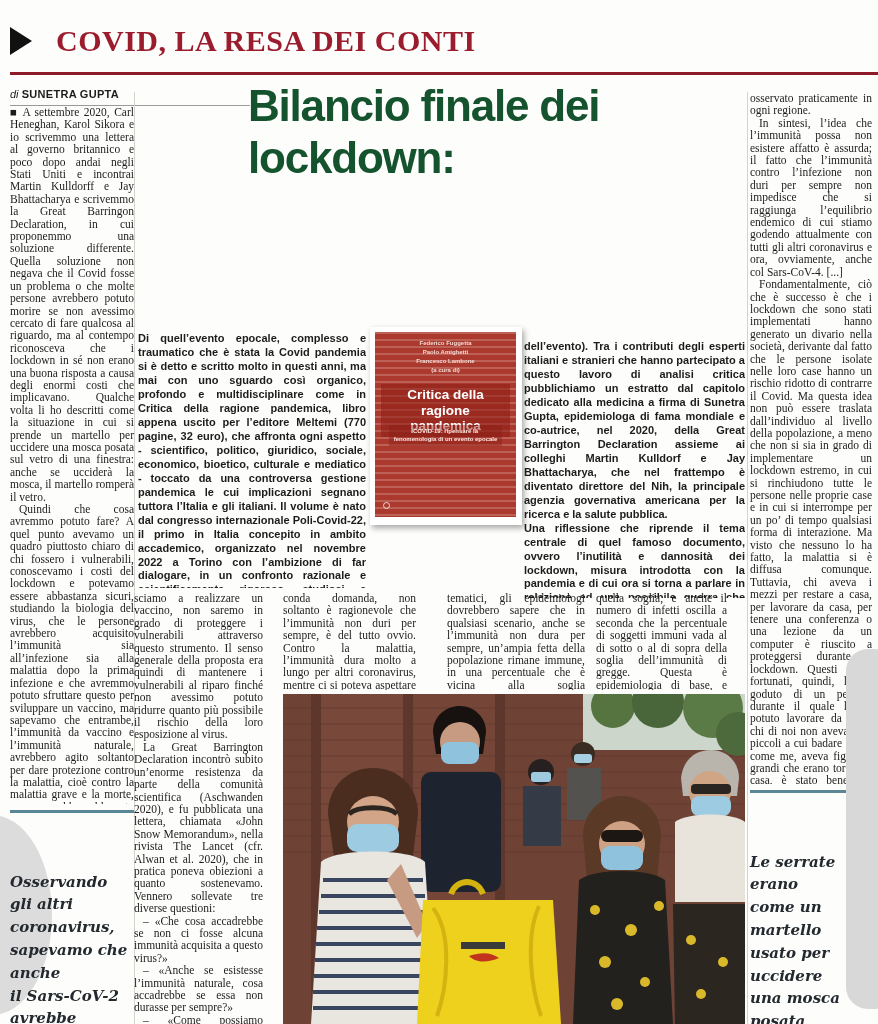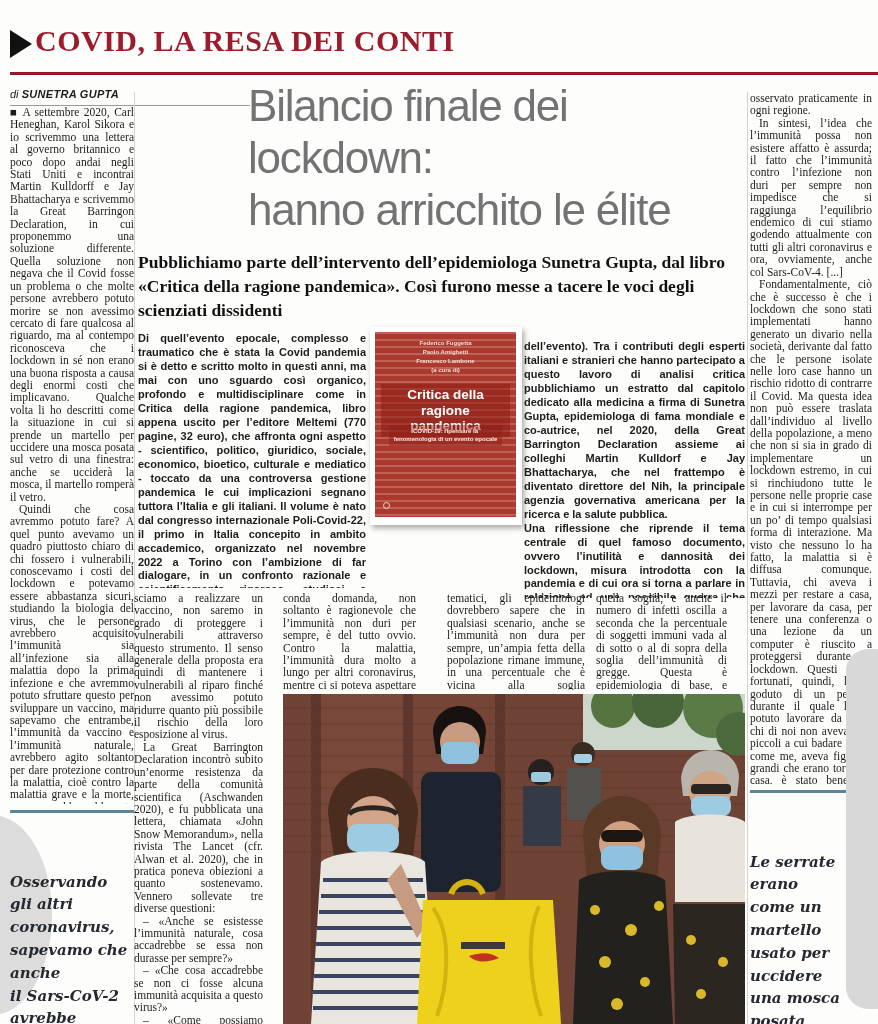--- a/index.html
+++ b/index.html
@@ -4,33 +4,33 @@
 <style>
   * { margin:0; padding:0; box-sizing:border-box; }
   html,body { background:#e8e8e8; }
   .page {
     position:relative; width:878px; height:1024px; margin:0 auto;
     background:#fdfdfc; color:#1c1c1c; overflow:hidden;
     font-family:"Liberation Serif","DejaVu Serif",serif;
   }
   
   .kicker { position:absolute; left:10px; right:0; top:24px; padding-bottom:14px;
-            border-bottom:3px solid #8e1b2a; display:flex; align-items:flex-end; gap:3px; }
+            border-bottom:3px solid #8e1b2a; display:flex; align-items:center; gap:24px; }
   .kicker-arrow { width:0; height:0; border-left:22px solid #111;
                   border-top:14px solid transparent; border-bottom:14px solid transparent; }
   .kicker-title { font-family:"Liberation Serif",serif; font-weight:bold; color:#9b1c2c;
                   font-size:30px; letter-spacing:.5px; }
   
   .byline { position:absolute; left:10px; top:88px; width:240px; font-family:"Liberation Sans",sans-serif;
             font-size:11px; border-bottom:1px solid #9a9a9a; padding-bottom:5px; }
   .byline .prefix { font-weight:normal;font-style:italic; }
-  .byline .name { font-weight:bold; letter-spacing:.3px;font-style:italic; }
+  .byline .name { font-weight:bold; letter-spacing:.3px; }
   
   .headline { position:absolute; left:248px; top:80px; width:500px;
-              font-family:"Liberation Sans",sans-serif; font-weight:normal; color:#737373;
+              font-family:"Liberation Sans",sans-serif; font-weight:bold; color:#14532d;
               font-size:44px; line-height:1.18; letter-spacing:-1.2px; }
   .standfirst { position:absolute; left:138px; top:250px; width:608px;
                 font-weight:bold; font-size:17.5px; line-height:1.38; color:#111; }
   
   .intro-a { position:absolute; left:138px; top:332px; width:228px; height:256px; overflow:hidden; }
   .intro-b { position:absolute; left:524px; top:340px; width:221px; height:258px; overflow:hidden; }
   .intro-a p, .intro-b p { font-family:"Liberation Sans",sans-serif; font-weight:bold;
        font-size:11px; line-height:1.27; text-align:justify; hyphens:auto; }
   
   .book { position:absolute; left:370px; top:327px; width:152px; height:198px;
@@ -88,24 +88,23 @@
   <div class="byline">
     <span class="prefix">di</span>
     <span class="name">SUNETRA GUPTA</span>
   </div>
 
   <div class="vrule vrule-left"></div>
   <div class="vrule vrule-right"></div>
 
   <h1 class="headline">
     <span>Bilancio finale dei lockdown:</span><br>
-    <span>hanno arricchito le élite</span><br>
+    <br>
   </h1>
 
-  <p class="standfirst">Pubblichiamo parte dell’intervento dell’epidemiologa Sunetra Gupta, dal libro «Critica della ragione pandemica». Così furono messe a tacere le voci degli scienziati dissidenti</p>
 
   <div class="intro-a">
       <p>Di quell’evento epocale, complesso e traumatico che è stata la Covid pandemia si è detto e scritto molto in questi anni, ma mai con uno sguardo così organico, profondo e multidisciplinare come in Critica della ragione pandemica, libro appena uscito per l’editore Meltemi (770 pagine, 32 euro), che affronta ogni aspetto - scientifico, politico, giuridico, sociale, economico, bioetico, culturale e mediatico - toccato da una controversa gestione pandemica le cui implicazioni segnano tuttora l’Italia e gli italiani. Il volume è nato dal congresso internazionale Poli-Covid-22, il primo in Italia concepito in ambito accademico, organizzato nel novembre 2022 a Torino con l’ambizione di far dialogare, in un confronto razionale e scientificamente rigoroso, studiosi e professionisti ma anche rappresentanti di enti preposti alla salute pubblica, come l’Istituto superiore di sanità (questi ultimi però si defilarono a ridosso</p>
     </div>
 
   <figure class="book">
     <div class="book-cover">
       <div class="book-authors">Federico Fuggetta
 Paolo Amighetti
 Francesco Lambone
@@ -140,22 +139,22 @@
 una immunità,
 che avrebbe protetto
 dalla malattia grave</span>
     </blockquote>
 
   </div>
 
   <div class="col2 bodycol">
       <p>sciamo a realizzare un vaccino, non saremo in grado di proteggere i vulnerabili attraverso questo strumento. Il senso generale della proposta era quindi di mantenere i vulnerabili al riparo finché non avessimo potuto ridurre quanto più possibile il rischio della loro esposizione al virus.</p>
       <p>La Great Barrington Declaration incontrò subito un’enorme resistenza da parte della comunità scientifica (Aschwanden 2020), e fu pubblicata una lettera, chiamata «John Snow Memorandum», nella rivista The Lancet (cfr. Alwan et al. 2020), che in pratica poneva obiezioni a quanto sostenevamo. Vennero sollevate tre diverse questioni:</p>
+      <p>– «Che cosa accadrebbe se non ci fosse alcuna immunità acquisita a questo virus?»</p>
       <p>– «Anche se esistesse l’immunità naturale, cosa accadrebbe se essa non durasse per sempre?»</p>
-      <p>– «Che cosa accadrebbe se non ci fosse alcuna immunità acquisita a questo virus?»</p>
       <p>– «Come possiamo proteggere i vulnerabili?»</p>
     </div>
   <div class="col3 bodycol">
       <p>conda domanda, non soltanto è ragionevole che l’immunità non duri per sempre, è del tutto ovvio. Contro la malattia, l’immunità dura molto a lungo per altri coronavirus, mentre ci si poteva aspettare che l’immunità contro l’infezione non sarebbe durata per sempre (Edridge et al. 2020). Tuttavia, anche in base alle più basilari conoscenze di epidemiologia e di modelli ma-</p>
     </div>
   <div class="col4 bodycol">
       <p>tematici, gli epidemiologi dovrebbero sapere che in qualsiasi scenario, anche se l’immunità non dura per sempre, un’ampia fetta della popolazione rimane immune, in una percentuale che è vicina alla soglia dell’immunità di gregge. Tutti questi sistemi viaggiano verso un equilibrio in cui la percentuale di immunizzati è vicina alla soglia dell’immunità di gregge, si aggira intorno a</p>
     </div>
   <div class="col5 bodycol">
       <p>quella soglia, e anche il numero di infetti oscilla a seconda che la percentuale di soggetti immuni vada al di sotto o al di sopra della soglia dell’immunità di gregge. Questa è epidemiologia di base, e una volta che si tiene conto di una certa stagionalità nella trasmissione, si può usare questo semplice concetto per spiegare pressoché tutti gli andamenti della pandemia che abbiamo</p>

